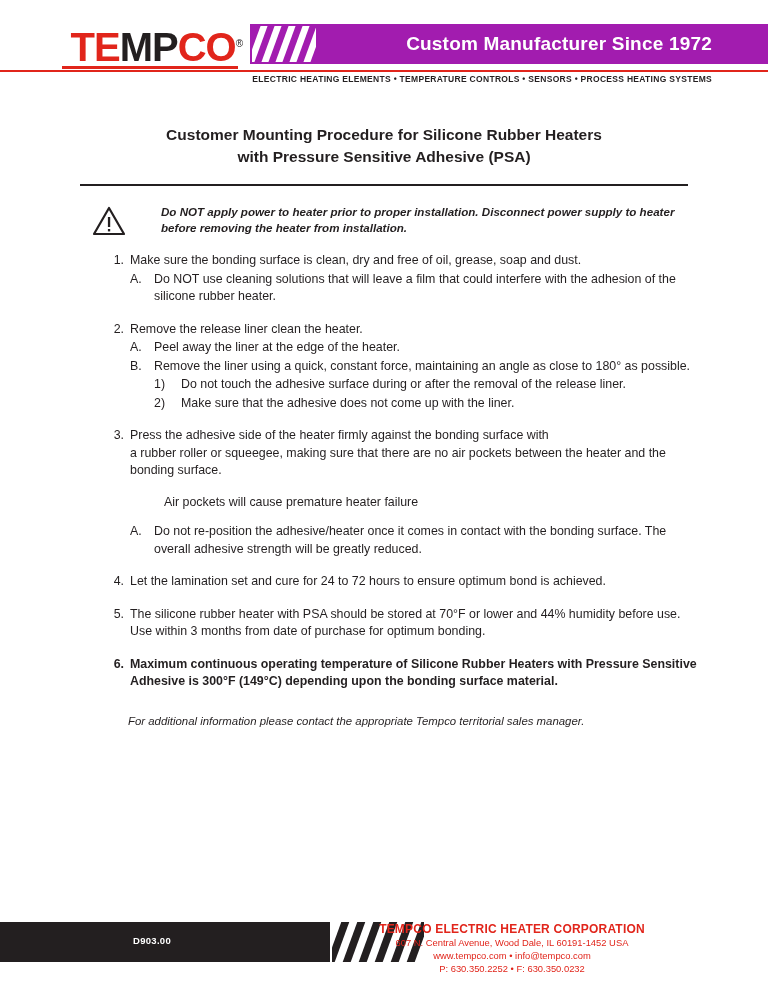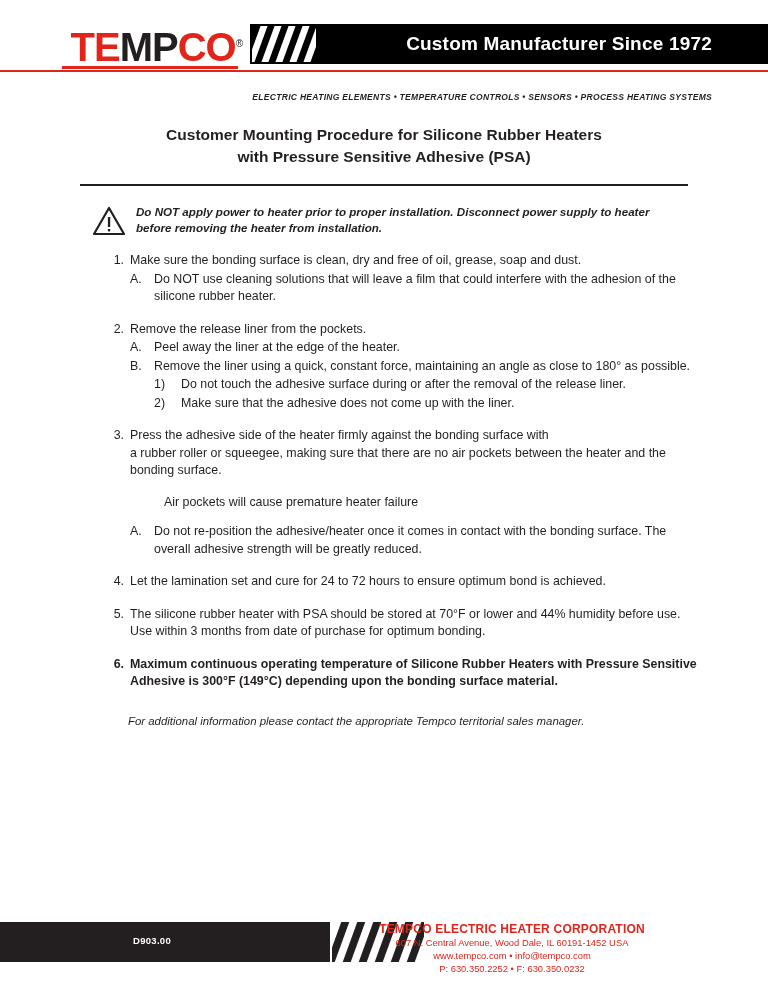--- a/index.html
+++ b/index.html
@@ -21,21 +21,21 @@
     position: relative;
     height: 78px;
     width: 768px;
   }
   .header-red {
     position: absolute;
     left: 250px;
     top: 24px;
     width: 518px;
     height: 40px;
-    background: #000000;
+    background: #a21caf;
   }
   .header-red-text {
     position: absolute;
     right: 56px;
     top: 50%;
     transform: translateY(-50%);
     color: #ffffff;
     font-size: 19px;
     font-weight: bold;
     letter-spacing: 0.2px;
@@ -93,23 +93,22 @@
     position: absolute;
     left: 0;
     top: 70px;
     width: 768px;
     height: 2px;
     background: #e1251b;
   }
   .tagline {
     position: absolute;
     right: 56px;
-    top: 92px;
+    top: 74px;
     font-size: 8.5px;
-    font-style: italic;
     font-weight: bold;
     letter-spacing: 0.3px;
     color: #231f20;
     white-space: nowrap;
     margin-left: 40px;
   }
 
   
   .content {
     position: absolute;
@@ -128,20 +127,21 @@
   .title-rule {
     margin: 16px 80px 0 80px;
     height: 2px;
     background: #231f20;
   }
 
   .warning {
     display: flex;
     align-items: center;
     margin: 18px 80px 0 92px;
+    gap: 25px;
   }
   .warn-icon {
     flex: 0 0 auto;
     width: 34px;
     height: 30px;
     margin-right: 10px;
     margin-top: 1px;
   }
   .warn-text {
     font-size: 11.6px;
@@ -323,21 +323,21 @@
       <ul class="sub">
         <li>
           <span class="slab">A.</span>
           <span>Do NOT use cleaning solutions that will leave a film that could interfere with the adhesion of the silicone rubber heater.</span>
         </li>
       </ul>
     </li>
 
     <li>
       <span class="num">2.</span>
-      <span>Remove the release liner from the pockets.</span>
+      <span>Remove the release liner clean the heater.</span>
       <ul class="sub">
         <li>
           <span class="slab">A.</span>
           <span>Peel away the liner at the edge of the heater.</span>
         </li>
         <li>
           <span class="slab">B.</span>
           <span>Remove the liner using a quick, constant force, maintaining an angle as close to 180° as possible.</span>
           <ul class="subsub">
             <li>

